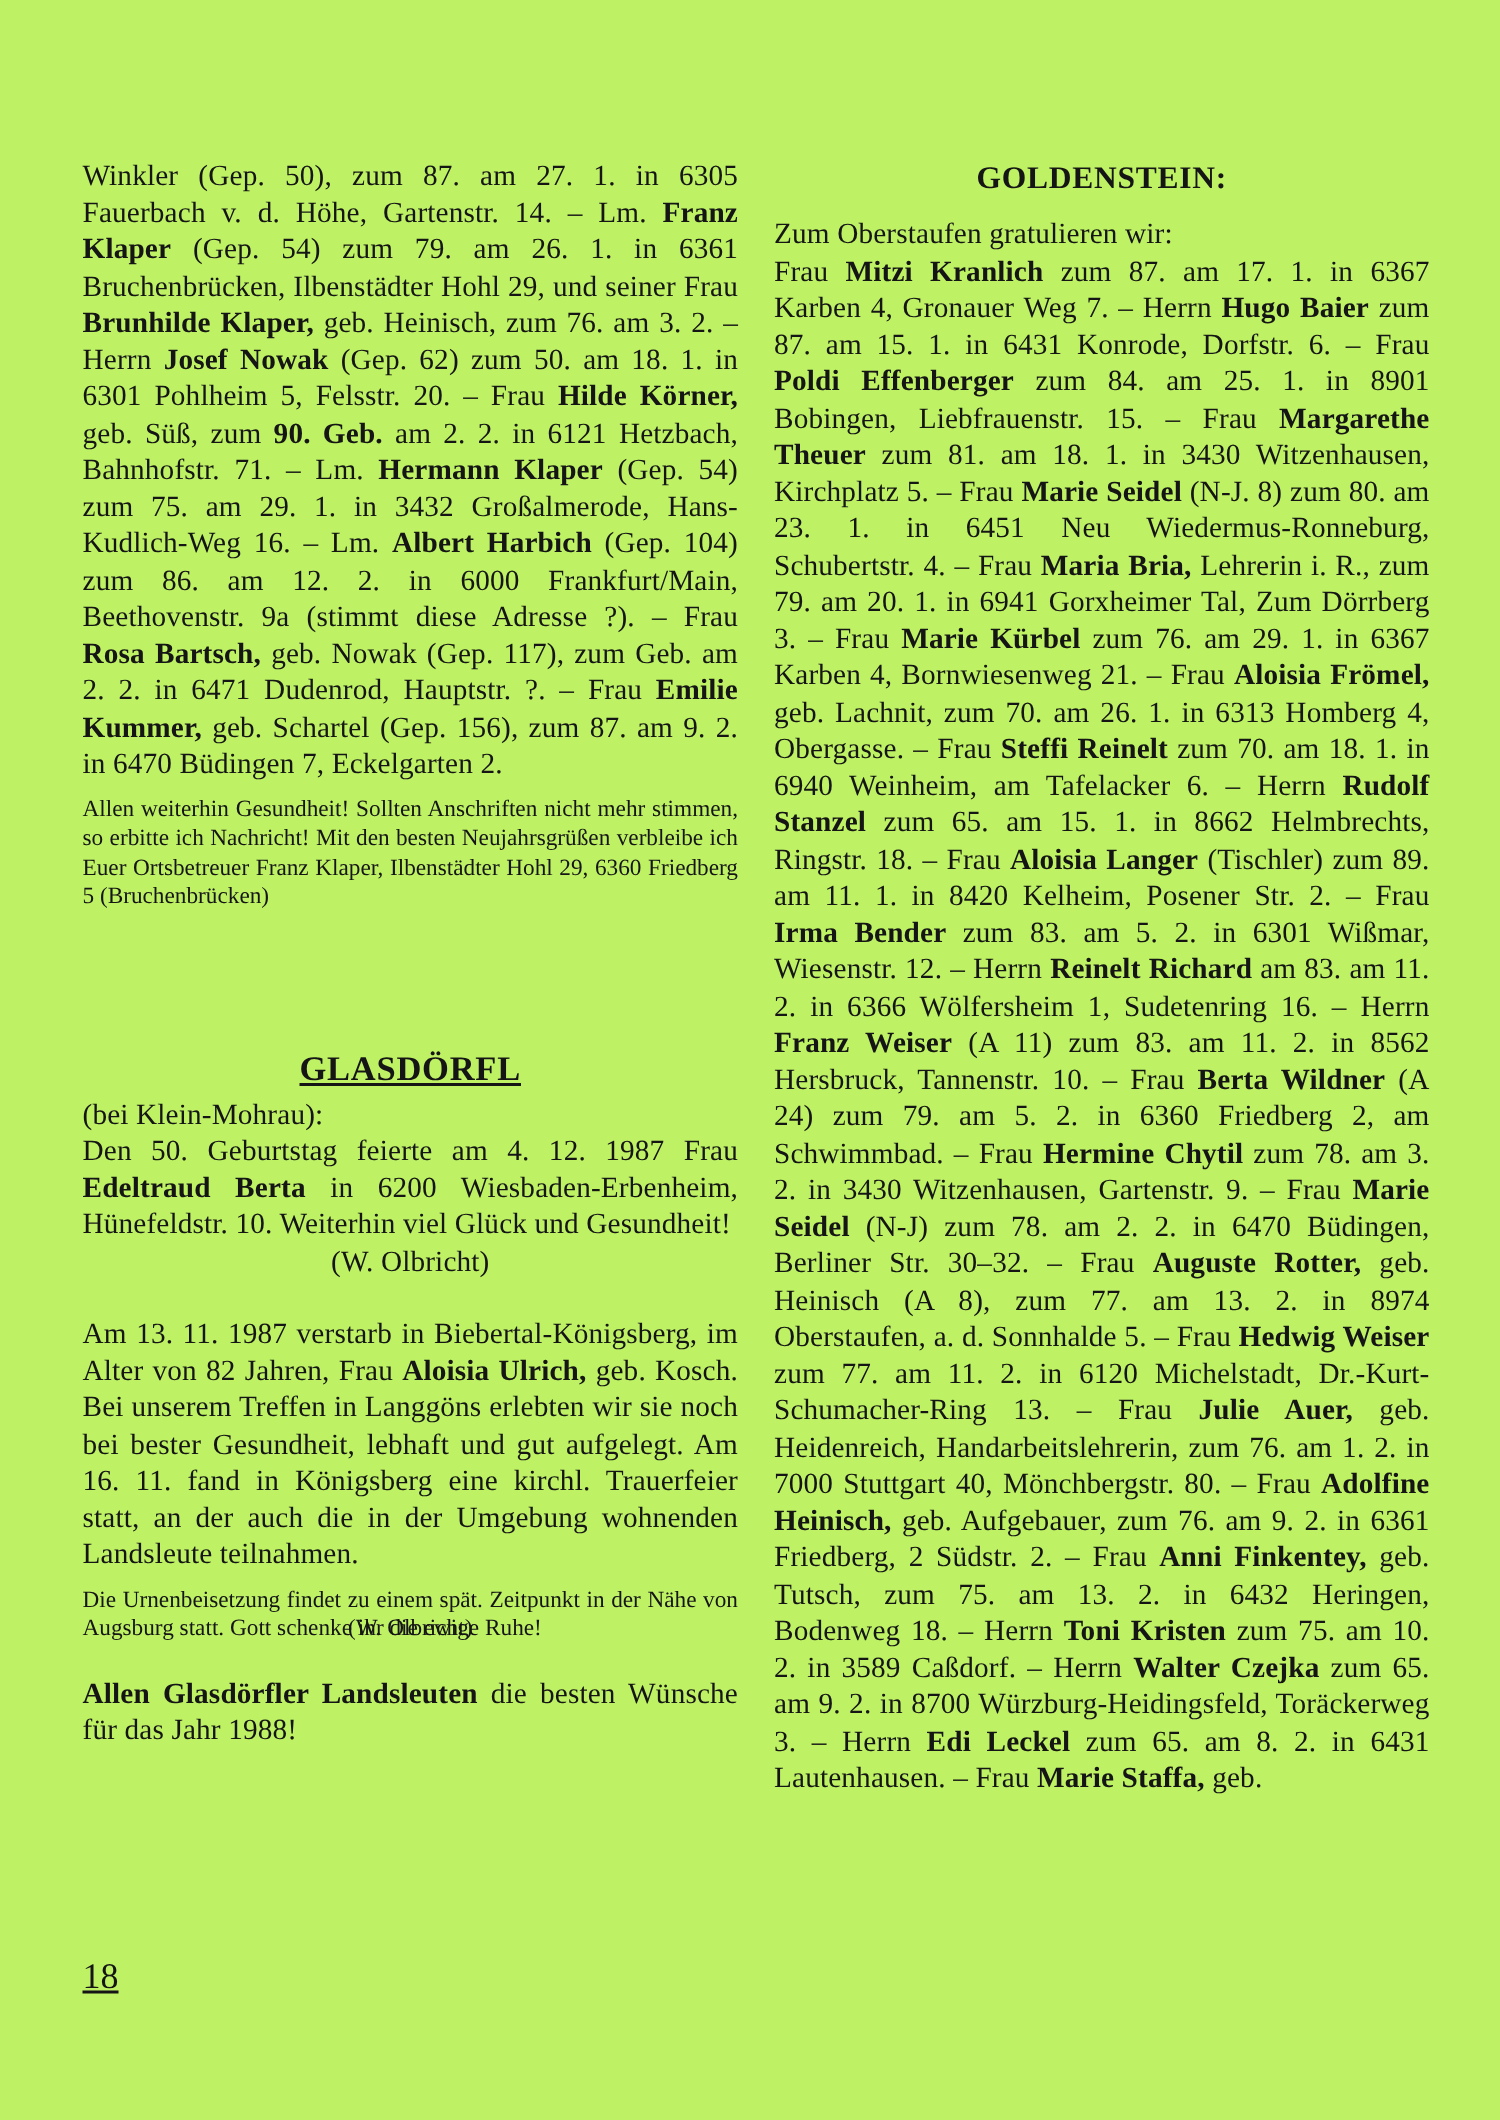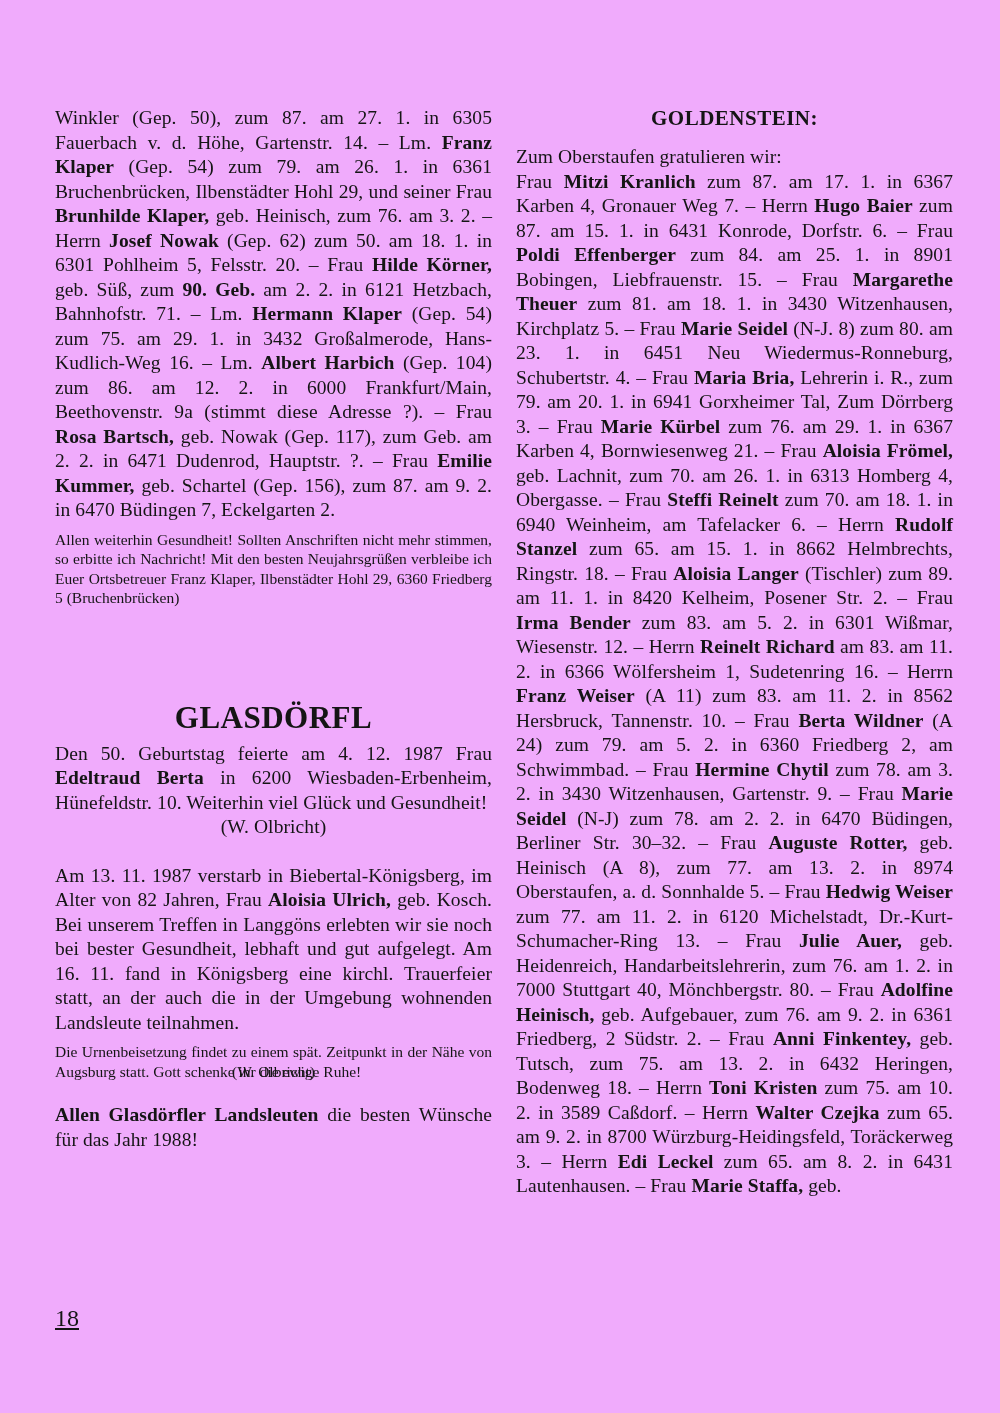--- a/index.html
+++ b/index.html
@@ -5,42 +5,43 @@
   * { box-sizing: border-box; }
   html, body { margin: 0; padding: 0; }
   body {
     width: 1000px; height: 1413px;
     background: #ffffff;
     font-family: "Liberation Serif", "DejaVu Serif", serif;
   }
   .page {
     position: relative;
     width: 1000px; height: 1413px;
-    background: #f0abfc;
+    background: #bef264;
     color: #151515;
     overflow: hidden;
   }
   .col { position: absolute; top: 106px; }
   .col-left  { left: 55px;  width: 437px; }
   .col-right { left: 516px; width: 437px; }
   p, h2 { margin: 0; text-align: center; }
   .body {
     font-size: 19.5px;
     line-height: 24.5px;
     text-align: justify;
     letter-spacing: 0.1px;
   }
   .nojust { text-align: left; }
   .small { font-size: 15.5px; line-height: 19.5px; }
   .note { margin-top: 7px; }
   .b { font-weight: 700; }
   .section-heading {
-    font-size: 31px; font-weight: 700;
+    font-size: 23px; font-weight: 700;
     letter-spacing: 0.5px;
     margin: 92px 0 6px 0;
+    text-decoration: underline;
   }
   .col-heading {
     font-size: 21px; font-weight: 700;
     letter-spacing: 0.5px;
     margin: 0 0 14px 0;
   }
   .sig { text-align: center; }
   .sig-pull { margin-top: -19.5px; }
   .para-gap  { margin-top: 24px; }
   .para-gap2 { margin-top: 22px; }
@@ -57,20 +58,21 @@
 
 <div class="page">
 
   <div class="col col-left">
     <p class="body"><span>Winkler (Gep. 50), zum 87. am 27. 1. in 6305 Fauerbach v. d. Höhe, Gartenstr. 14. – Lm. </span><span class="b">Franz Klaper</span><span> (Gep. 54) zum 79. am 26. 1. in 6361 Bruchenbrücken, Ilbenstädter Hohl 29, und seiner Frau </span><span class="b">Brunhilde Klaper,</span><span> geb. Heinisch, zum 76. am 3. 2. – Herrn </span><span class="b">Josef Nowak</span><span> (Gep. 62) zum 50. am 18. 1. in 6301 Pohlheim 5, Felsstr. 20. – Frau </span><span class="b">Hilde Körner,</span><span> geb. Süß, zum </span><span class="b">90. Geb.</span><span> am 2. 2. in 6121 Hetzbach, Bahnhofstr. 71. – Lm. </span><span class="b">Hermann Klaper</span><span> (Gep. 54) zum 75. am 29. 1. in 3432 Großalmerode, Hans-Kudlich-Weg 16. – Lm. </span><span class="b">Albert Harbich</span><span> (Gep. 104) zum 86. am 12. 2. in 6000 Frankfurt/Main, Beethovenstr. 9a (stimmt diese Adresse ?). – Frau </span><span class="b">Rosa Bartsch,</span><span> geb. Nowak (Gep. 117), zum Geb. am 2. 2. in 6471 Dudenrod, Hauptstr. ?. – Frau </span><span class="b">Emilie Kummer,</span><span> geb. Schartel (Gep. 156), zum 87. am 9. 2. in 6470 Büdingen 7, Eckelgarten 2.</span></p>
 
     <p class="small note" style="text-align: justify;">Allen weiterhin Gesundheit! Sollten Anschriften nicht mehr stimmen, so erbitte ich Nachricht! Mit den besten Neujahrsgrüßen verbleibe ich Euer Ortsbetreuer Franz Klaper, Ilbenstädter Hohl 29, 6360 Friedberg 5 (Bruchenbrücken)</p>
 
     <h2 class="section-heading">GLASDÖRFL</h2>
 
+    <p class="body nojust">(bei Klein-Mohrau):</p>
 
     <p class="body"><span>Den 50. Geburtstag feierte am 4. 12. 1987 Frau </span><span class="b">Edeltraud Berta</span><span> in 6200 Wiesbaden-Erbenheim, Hünefeldstr. 10. Weiterhin viel Glück und Gesundheit!</span></p>
 
     <p class="body sig">(W. Olbricht)</p>
 
     <p class="body para-gap"><span>Am 13. 11. 1987 verstarb in Biebertal-Königsberg, im Alter von 82 Jahren, Frau </span><span class="b">Aloisia Ulrich,</span><span> geb. Kosch. Bei unserem Treffen in Langgöns erlebten wir sie noch bei bester Gesundheit, lebhaft und gut aufgelegt. Am 16. 11. fand in Königsberg eine kirchl. Trauerfeier statt, an der auch die in der Umgebung wohnenden Landsleute teilnahmen.</span></p>
 
     <p class="small note" style="text-align: justify;">Die Urnenbeisetzung findet zu einem spät. Zeitpunkt in der Nähe von Augsburg statt. Gott schenke ihr die ewige Ruhe!</p>
 
     <p class="small sig sig-pull">(W. Olbricht)</p>

